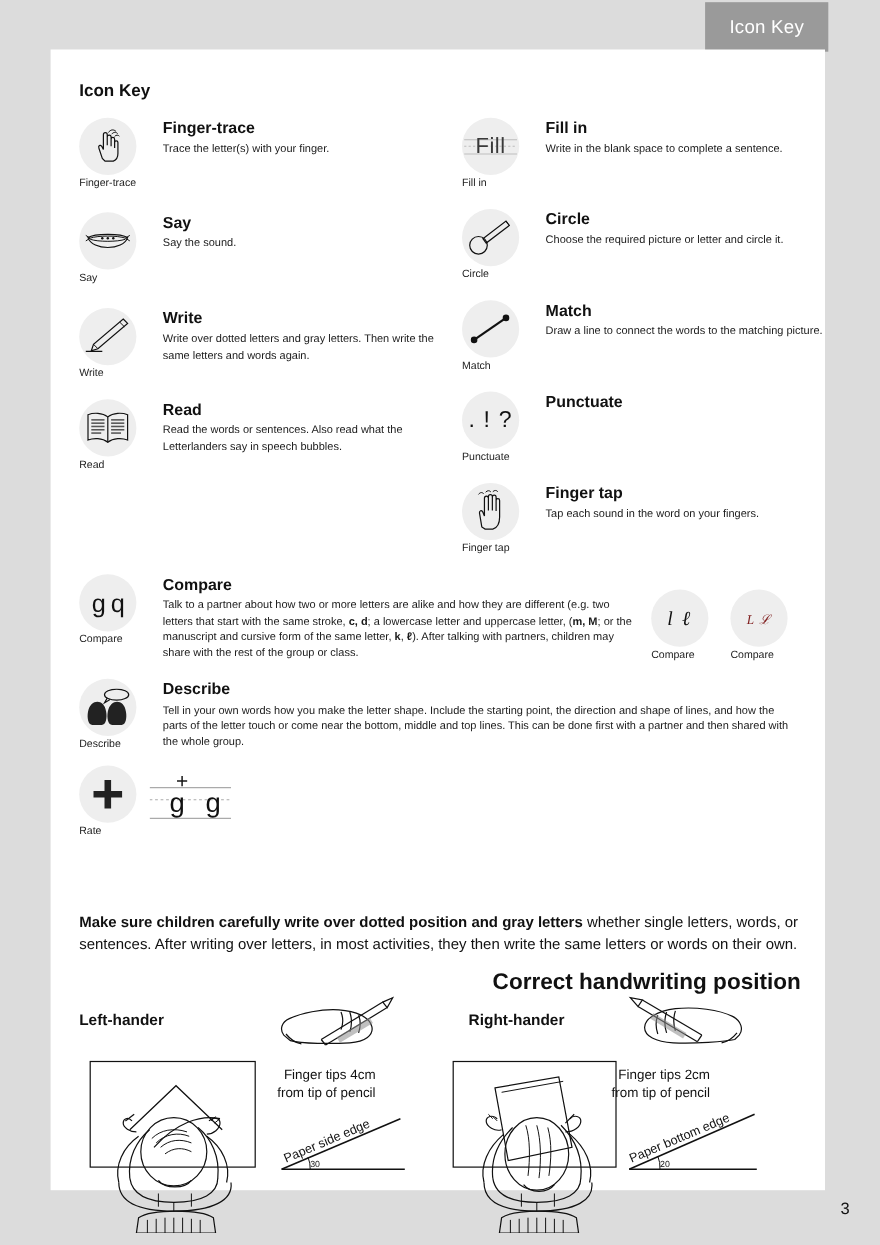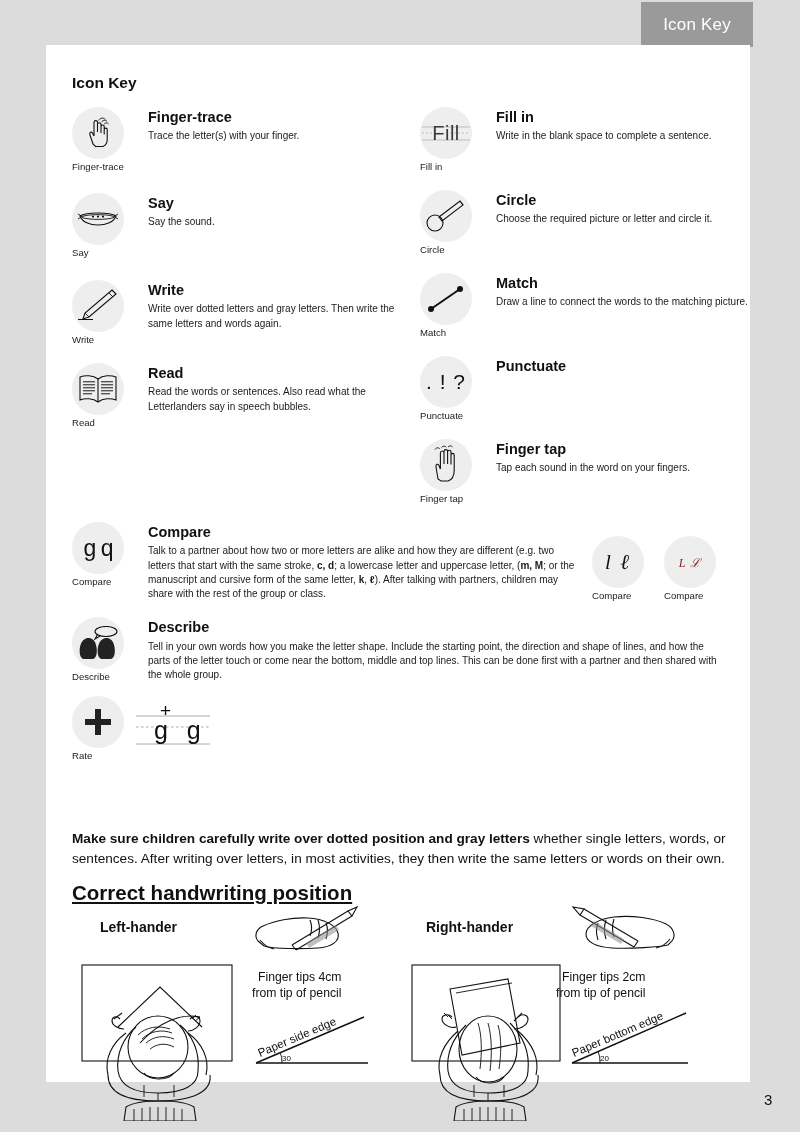--- a/index.html
+++ b/index.html
@@ -129,26 +129,25 @@
     padding-top: 2px;
   }
 
   
   .note {
     font-size: 13.6px;
     color: #111;
     line-height: 1.46;
   }
   .section-head {
-    text-align: left;
+    text-align: right;
     font-size: 20.5px;
     font-weight: bold;
     color: #111;
     margin-top: 12px;
-    text-decoration: underline;
   }
   .hands {
     display: flex;
     margin-top: 14px;
   }
   .hand-block {
     width: 328px;
     flex: 0 0 328px;
     position: relative;
   }
@@ -365,21 +364,21 @@
         </div>
         <div class="caption">Compare</div>
       </div>
       <div class="text" style="width:468px">
         <div class="item-title">Compare</div>
         <div class="item-body" id="compare-body"><span>Talk to a partner about how two or more letters are alike and how they are different (e.g. two letters that start with the same stroke, </span><b>c, d</b><span>; a lowercase letter and uppercase letter, (</span><b>m, M</b><span>; or the manuscript and cursive form of the same letter, </span><b>k</b><span>, </span><b>ℓ</b><span>). After talking with partners, children may share with the rest of the group or class.</span></div>
       </div>
       <div style="display:flex;gap:8px;padding-left:8px;padding-top:14px">
         <div class="icon-cell">
           <div class="badge">
-            <span style="font-size:21px;color:#111;font-family:'Liberation Serif',serif;font-style:italic;letter-spacing:2px;">l ℓ</span>
+            <span style="font-size:18px;color:#111;font-family:'Liberation Serif',serif;font-style:italic;letter-spacing:2px;">l ℓ</span>
           </div>
           <div class="caption">Compare</div>
         </div>
         <div class="icon-cell">
           <div class="badge">
             <span style="font-size:12px;color:#7f1d1d;font-family:'Liberation Serif',serif;font-style:italic;letter-spacing:1px;">L ℒ</span>
           </div>
           <div class="caption">Compare</div>
         </div>
       </div>
@@ -425,21 +424,21 @@
 
     <div class="note" style="margin-top:68px">
       <b>Make sure children carefully write over dotted position and gray letters</b><span> whether single letters, words, or sentences. After writing over letters, in most activities, they then write the same letters or words on their own.</span>
     </div>
 
     <div class="section-head">Correct handwriting position</div>
 
     <div class="hands">
 
       <div class="hand-block">
-        <div class="hand-title" style="margin-left:28px">Left-hander</div>
+        <div class="hand-title" style="">Left-hander</div>
 
         <div style="position:absolute;left:180px;top:-16px">
           <svg width="110" height="60" viewBox="0 0 110 60">
             <path class="ln" d="M6 38 C2 33 4 26 11 23 C22 18 40 14 56 15 C72 16 84 22 86 30 C88 38 80 44 66 45 C50 46 22 46 12 43 Z"></path>
             <path class="ln" d="M58 17 C60 22 60 28 58 33"></path>
             <path class="ln" d="M66 17 C68 23 68 29 66 35"></path>
             <path class="ln" d="M74 20 C76 25 76 30 74 36"></path>
             <g>
               <path class="ln" d="M40 42 L96 8" stroke-width="1.2"></path>
               <path class="ln" d="M44 47 L100 13" stroke-width="1.2"></path>

